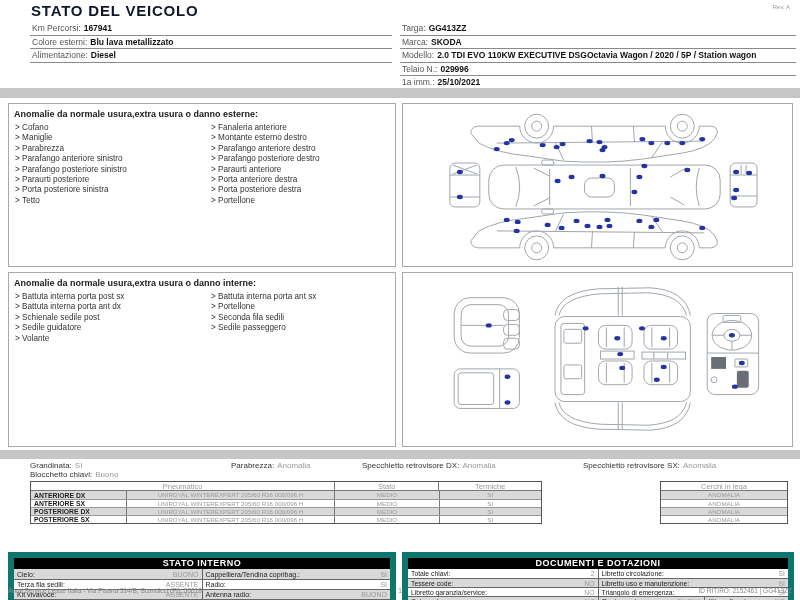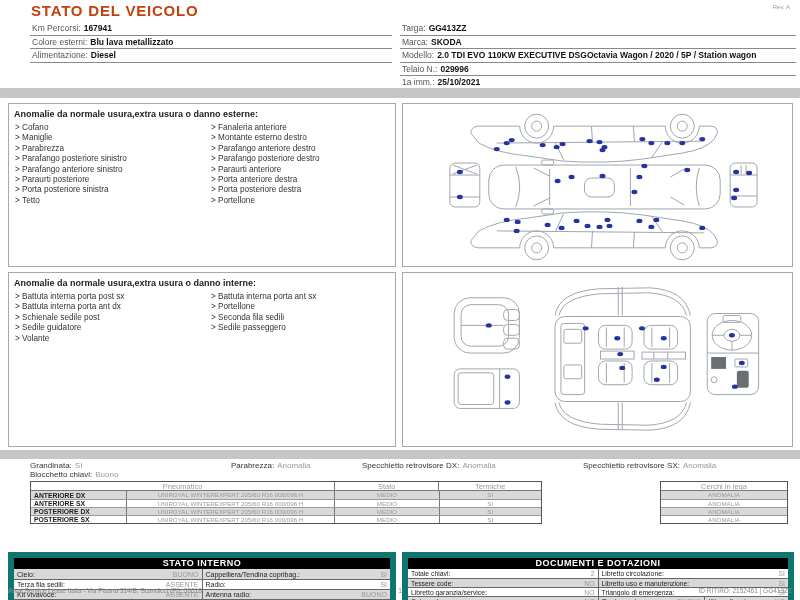--- a/index.html
+++ b/index.html
@@ -1,21 +1,21 @@
 <!DOCTYPE html>
 <html><head>
 <meta charset="utf-8">
 <style>
   html,body { margin:0; padding:0; background:#fff; }
   * { box-sizing:border-box; }
   .page { position:relative; width:800px; height:600px; background:#fff;
           font-family:"Liberation Sans", sans-serif; overflow:hidden; color:#222; }
 
   .title { position:absolute; left:31px; top:2px; font-size:15px; font-weight:bold;
-           color:#c2410c; letter-spacing:0.8px; }
+           color:#0f172a; letter-spacing:0.8px; }
   .rev { position:absolute; right:10px; top:4px; font-size:6px; color:#999; }
 
   .info { position:absolute; top:22px; }
   .left-info { left:30px; width:362px; }
   .right-info { left:400px; width:396px; }
   .info-row { border-bottom:1px solid #8a8a8a; padding:2px 0 1px 2px; font-size:8.5px;
               color:#555; line-height:9.5px; }
   .info-row .val { font-weight:bold; color:#111; margin-left:3px; }
 
   .bar { position:absolute; left:0; width:800px; background:#c6c6c6; }
@@ -137,22 +137,22 @@
   <div class="bar bar1"></div>
 
   <div class="box ext-list-box">
     <div class="box-title">Anomalie da normale usura,extra usura o danno esterne:</div>
     <div class="cols">
       <ul class="c1">
 
       <li class="anom">Cofano</li>
           <li class="anom">Maniglie</li>
           <li class="anom">Parabrezza</li>
+          <li class="anom">Parafango anteriore sinistro</li>
           <li class="anom">Parafango posteriore sinistro</li>
-          <li class="anom">Parafango anteriore sinistro</li>
           <li class="anom">Paraurti posteriore</li>
           <li class="anom">Porta posteriore sinistra</li>
           <li class="anom">Tetto</li>
         </ul>
       <ul class="c2">
 
       <li class="anom">Fanaleria anteriore</li>
           <li class="anom">Montante esterno destro</li>
           <li class="anom">Parafango anteriore destro</li>
           <li class="anom">Parafango posteriore destro</li>

